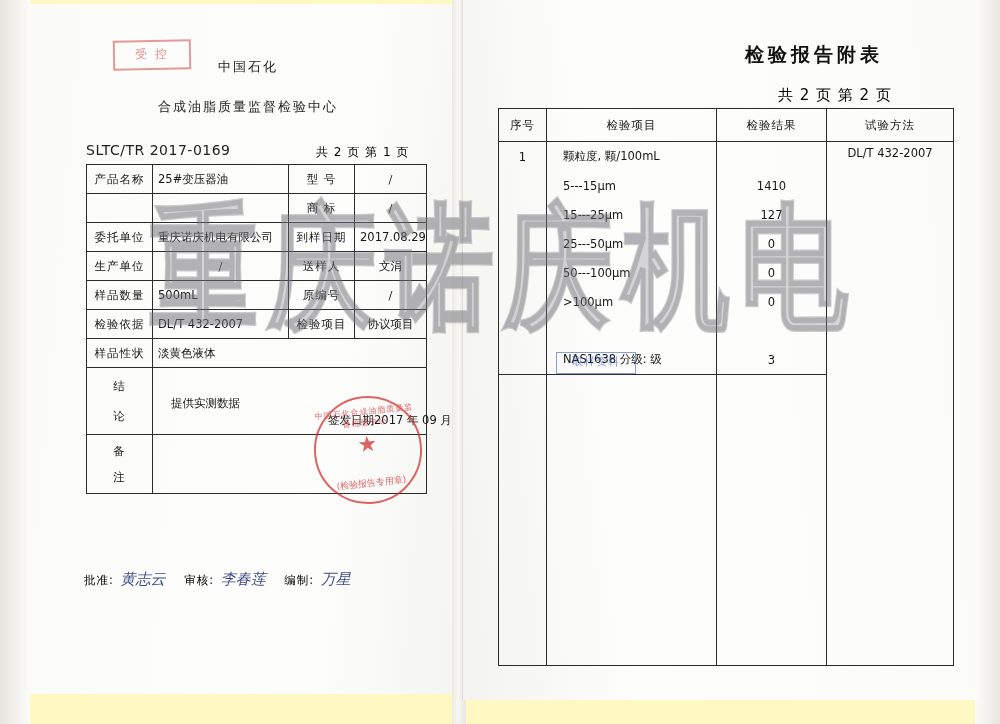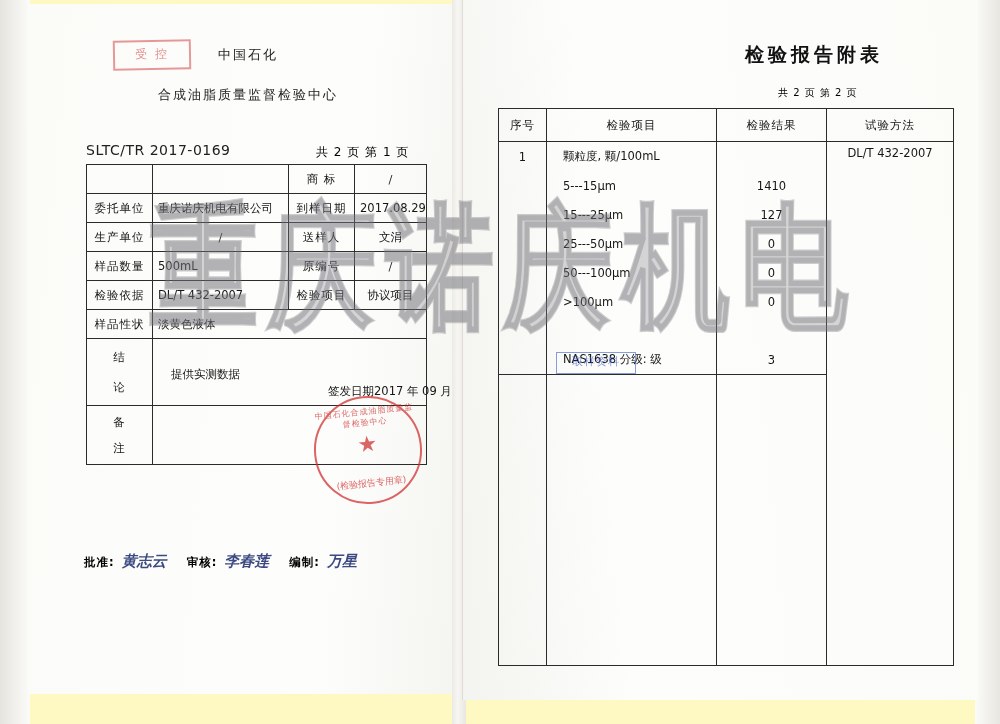--- a/index.html
+++ b/index.html
@@ -58,20 +58,21 @@
     position: absolute;
     left: 975px; top: 0; width: 25px; height: 724px;
     background: linear-gradient(270deg,#e8e6e0 0%, #fbfbf9 100%);
   }
   .ttl-org {
     position: absolute;
     text-align: center;
     font-size: 13px;
     letter-spacing: 2px;
     color: #1c1c1c;
+    margin-top: 12px;
   }
   .big-title {
     position: absolute;
     text-align: right;
     font-size: 20px;
     font-weight: bold;
     letter-spacing: 6px;
     color: #111;
   }
 
@@ -133,25 +134,24 @@
   .sign-date {
     position: absolute;
     left: 175px;
     bottom: 6px;
     font-size: 11.5px;
     white-space: nowrap;
   }
   .sig-row {
     position: absolute;
     left: 56px;
-    top: 548px;
+    top: 566px;
     font-size: 11.5px;
     width: 380px;
     letter-spacing: 1px;
-    font-weight: bold;
   }
   .sig-row span.k { margin-right: 2px; }
   .handwrite {
     font-family: "DejaVu Serif", serif;
     font-style: italic;
     color: #1a2b6d;
     font-size: 15px;
     letter-spacing: 0px;
     opacity: .85;
   }
@@ -210,21 +210,21 @@
     text-align: center;
     line-height: 18px;
     opacity: .6;
     letter-spacing: 1px;
   }
 
   
   #pageOfRight {
     position: absolute;
     left: 778px; top: 86px;
-    font-size: 10px;
+    font-size: 15px;
     letter-spacing: 1px;
   }
   .rtable {
     position: absolute;
     left: 498px;
     top: 108px;
     width: 455px;
     border-collapse: collapse;
     table-layout: fixed;
     border-radius: 17px;
@@ -284,20 +284,26 @@
     <div id="pageOfLeft">共 2 页    第 1 页</div>
 
     <table class="ltable">
       <colgroup>
         <col style="width:66px">
           <col style="width:136px">
           <col style="width:66px">
           <col style="width:72px">
       </colgroup>
       <tbody>
+        <tr>
+          <td class="lbl">产品名称</td>
+          <td class="val">25#变压器油</td>
+          <td class="lbl">型  号</td>
+          <td class="slash">/</td>
+        </tr>
         <tr>
           <td class="lbl nb-bot"></td>
           <td class="val"></td>
           <td class="lbl">商  标</td>
           <td class="slash">/</td>
         </tr>
         <tr>
           <td class="lbl">委托单位</td>
           <td class="val">重庆诺庆机电有限公司</td>
           <td class="lbl">到样日期</td>

